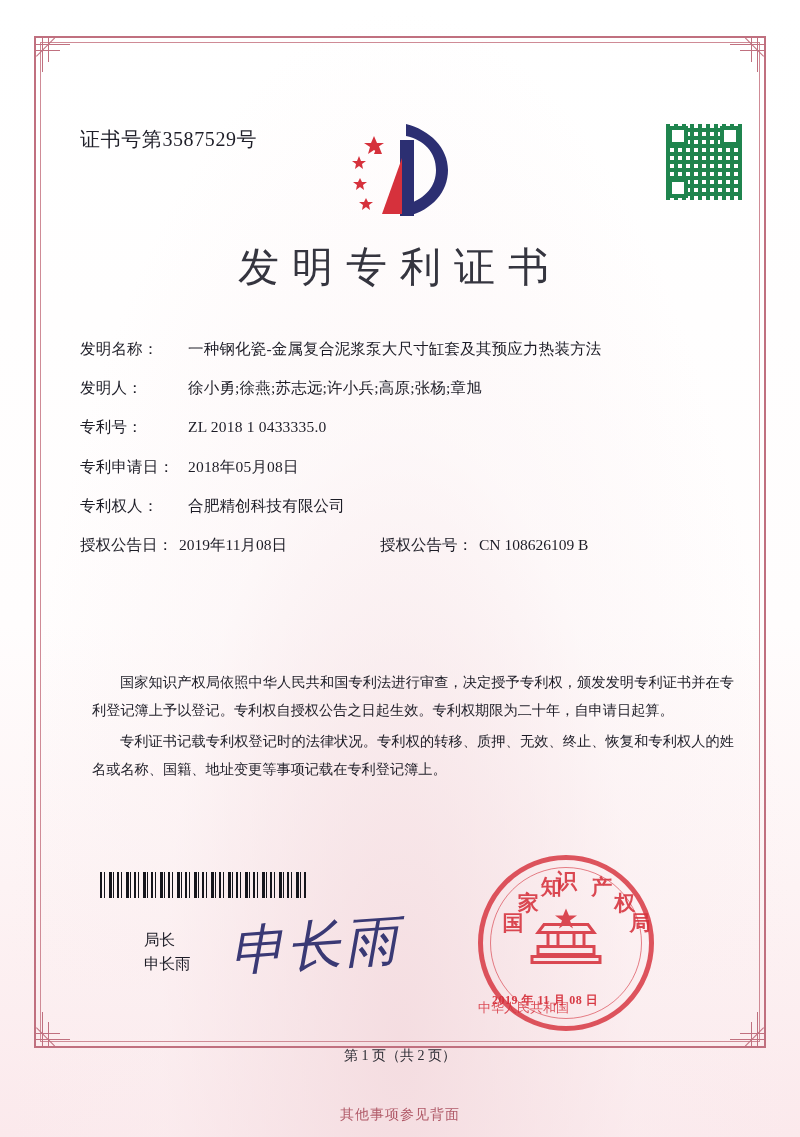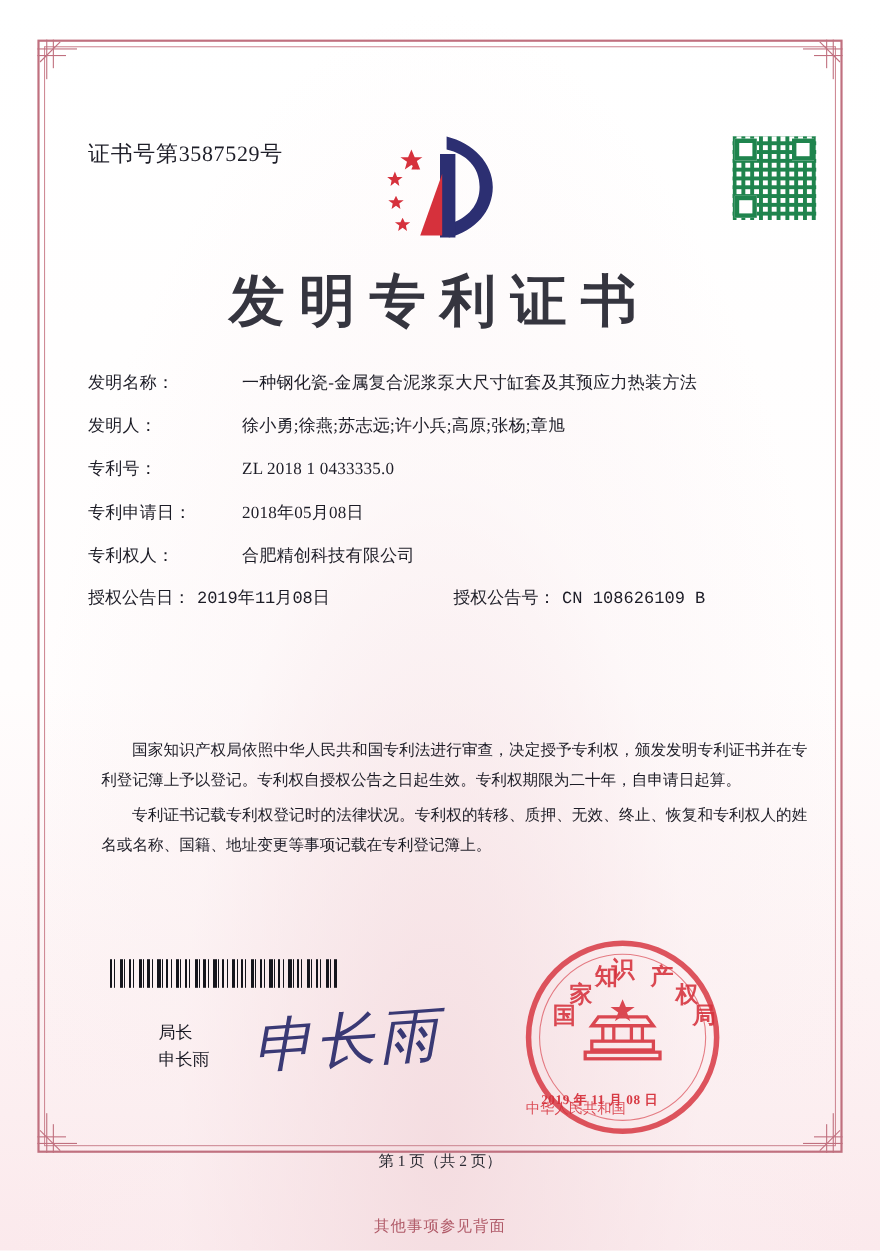--- a/index.html
+++ b/index.html
@@ -105,54 +105,53 @@
     width: 20px; height: 20px;
     border: 4px solid #0d7a3f;
     background: #fff;
     box-sizing: border-box;
   }
 
   .doc-title {
     position: absolute;
     left: 0; right: 0; top: 240px;
     text-align: center;
-    font-size: 51px;
+    font-size: 41px;
     letter-spacing: 13px;
     color: #35353f;
-    font-weight: bold;
+    font-weight: normal;
     font-family: "DejaVu Serif", "Liberation Serif", serif;
   }
 
   
   .fields {
     position: absolute;
     left: 80px; top: 338px;
     width: 640px;
   }
   .row {
     display: flex;
     align-items: baseline;
     margin-bottom: 17.5px;
     font-size: 15.5px;
     color: #1c1c26;
     line-height: 1.4;
-    gap: 32px;
   }
   .row .lbl {
     width: 108px;
     flex: 0 0 108px;
     letter-spacing: 0.2px;
     white-space: nowrap;
   }
   .row .val {
     flex: 1 1 auto;
     letter-spacing: 0.2px;
   }
   .row .val.wrap { line-height: 1.55; }
-  .row-split { display: flex; font-family: Liberation Mono, monospace; }
+  .row-split { display: flex; }
   .row-split .seg { display: flex; align-items: baseline; }
   .row-split .seg.first { width: 300px; flex: 0 0 300px; }
   .row-split .seg .lbl2 {
     white-space: nowrap;
     margin-right: 6px;
   }
 
   .addr-line2 {
     margin-left: 114px;
   }

